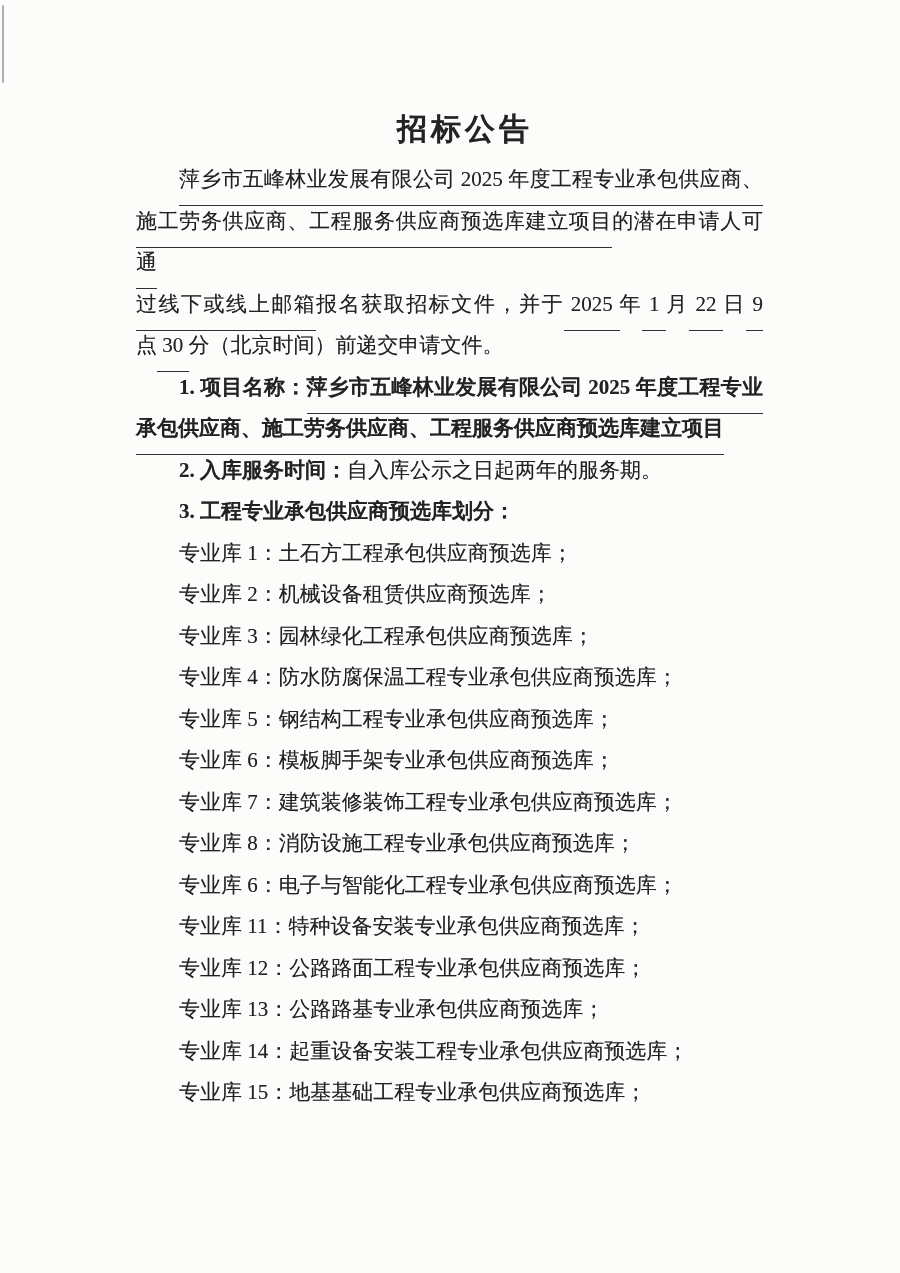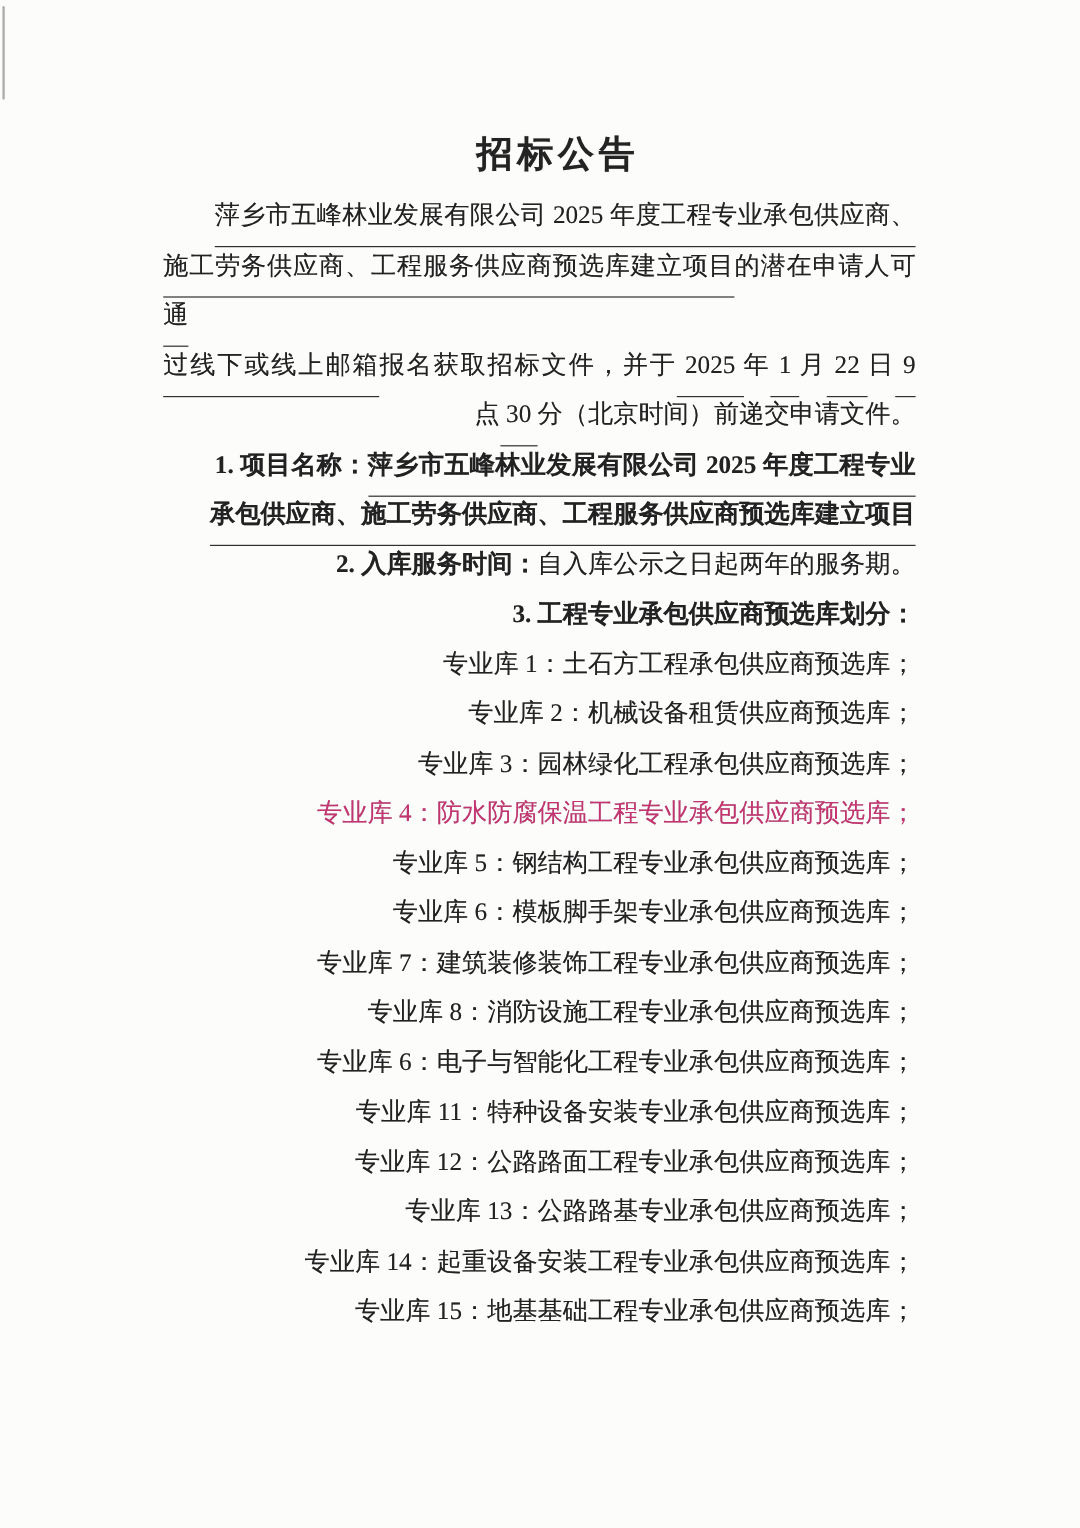--- a/index.html
+++ b/index.html
@@ -37,24 +37,24 @@
   }
   .content {
     position: absolute;
     left: 136px;
     top: 159px;
     width: 627px;
     font-size: 21px;
     line-height: 41.5px;
     text-shadow: 0 0 0.5px rgba(40,40,40,0.45);
   }
-  .line { min-height: 41.5px; text-align: right; }
+  .line { min-height: 41.5px; text-align: left; }
   .line.indent { padding-left: 43px; }
   .line.justify { text-align: justify; text-align-last: justify; }
-  .line.faded { color: #be185d; opacity: 0.88; filter: blur(0.3px); }
+  .line.faded { color: #000000; opacity: 0.88; filter: blur(0.3px); }
   .seg { white-space: pre-wrap; }
   .seg.u { border-bottom: 1.4px solid #303030; padding-bottom: 14px; }
   .seg.b { font-weight: bold; }
 </style>
 </head>
 <body>
 
 <div class="page">
   <div class="scan-artifact-corner"></div>
   <div class="doc-title">招标公告</div>

